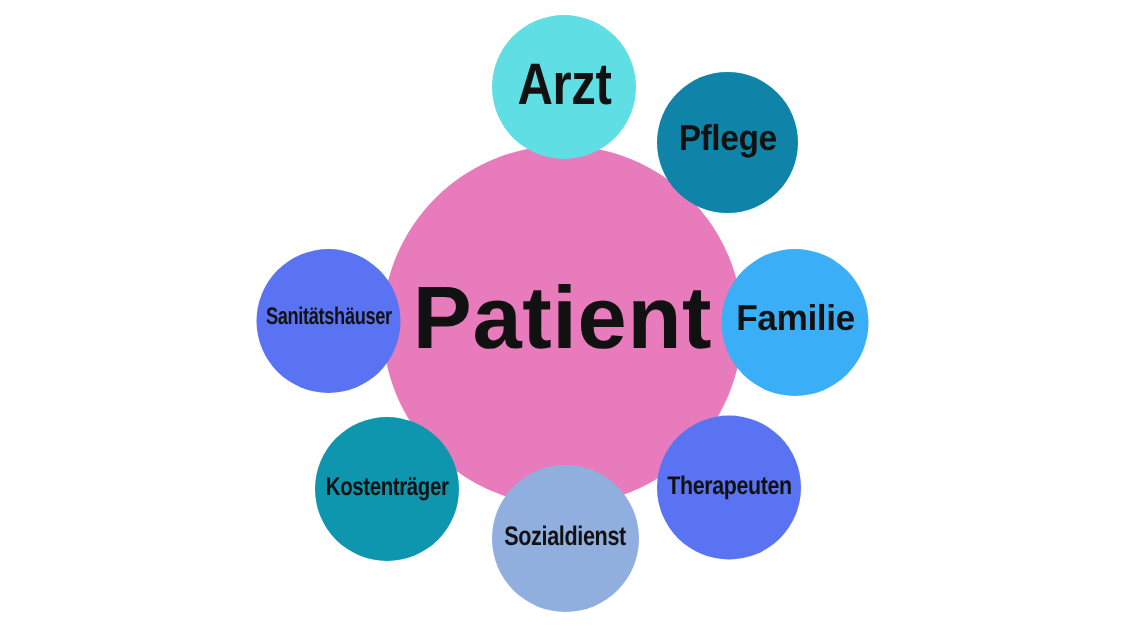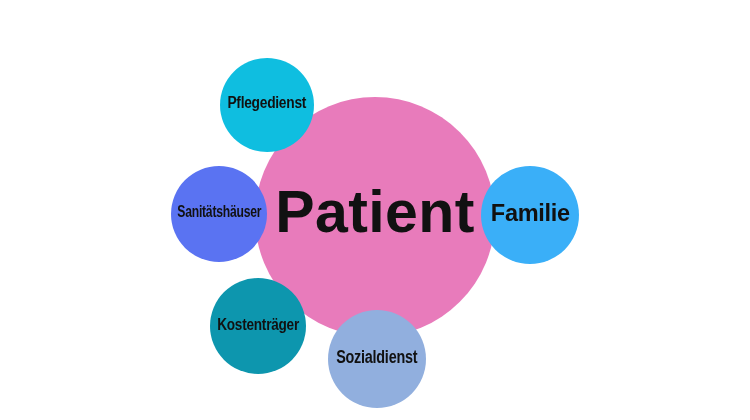--- a/index.html
+++ b/index.html
@@ -10,28 +10,34 @@
         text-align:center;}
   .node span{font-weight:700;color:#111111;letter-spacing:-0.3px;line-height:1;white-space:nowrap;position:relative;}
 </style>
 </head>
 <body>
 
 <div class="canvas" style="background: rgb(255, 255, 255);">
     <div class="node" style="left: 255px; top: 97px; width: 240px; height: 240px; background: rgb(232, 123, 187);">
       <span style="font-size: 59px; color: rgb(17, 17, 17); transform: scaleX(1); top: -5px; letter-spacing: 0.4px;">Patient</span>
     </div>
+    <div class="node" style="left: 328px; top: 10px; width: 96px; height: 96px; background: rgb(95, 222, 227);">
+      <span style="font-size: 39px; color: rgb(17, 17, 17); transform: scaleX(0.84); top: -2px;">Arzt</span>
+    </div>
+    <div class="node" style="left: 438px; top: 48px; width: 94px; height: 94px; background: rgb(16, 132, 168);">
+      <span style="font-size: 24px; color: rgb(17, 17, 17); transform: scaleX(0.93); top: -2px;">Pflege</span>
+    </div>
     <div class="node" style="left: 481px; top: 166px; width: 98px; height: 98px; background: rgb(58, 175, 248);">
       <span style="font-size: 24px; color: rgb(17, 17, 17); transform: scaleX(0.98); top: -2px;">Familie</span>
+    </div>
+    <div class="node" style="left: 438px; top: 277px; width: 96px; height: 96px; background: rgb(90, 115, 242);">
+      <span style="font-size: 17px; color: rgb(17, 17, 17); transform: scaleX(0.84); top: -2px;">Therapeuten</span>
     </div>
     <div class="node" style="left: 210px; top: 278px; width: 96px; height: 96px; background: rgb(13, 150, 174);">
       <span style="font-size: 17px; color: rgb(17, 17, 17); transform: scaleX(0.8); top: -2px;">Kostenträger</span>
     </div>
     <div class="node" style="left: 328px; top: 310px; width: 98px; height: 98px; background: rgb(145, 175, 222);">
       <span style="font-size: 18px; color: rgb(17, 17, 17); transform: scaleX(0.8); top: -2px;">Sozialdienst</span>
     </div>
     <div class="node" style="left: 171px; top: 166px; width: 96px; height: 96px; background: rgb(90, 115, 242); text-align: center;">
       <span style="font-size: 16px; color: rgb(17, 17, 17); transform: scaleX(0.76); top: -2px;">Sanitätshäuser</span>
     </div>
-    <div class="node" style="left: 220px; top: 58px; width: 94px; height: 94px; background: rgb(15, 190, 224);">
-      <span style="font-size: 16px; color: rgb(17, 17, 17); transform: scaleX(0.86); top: -2px;">Pflegedienst</span>
-    </div>
   </div>
 
 </body></html>

